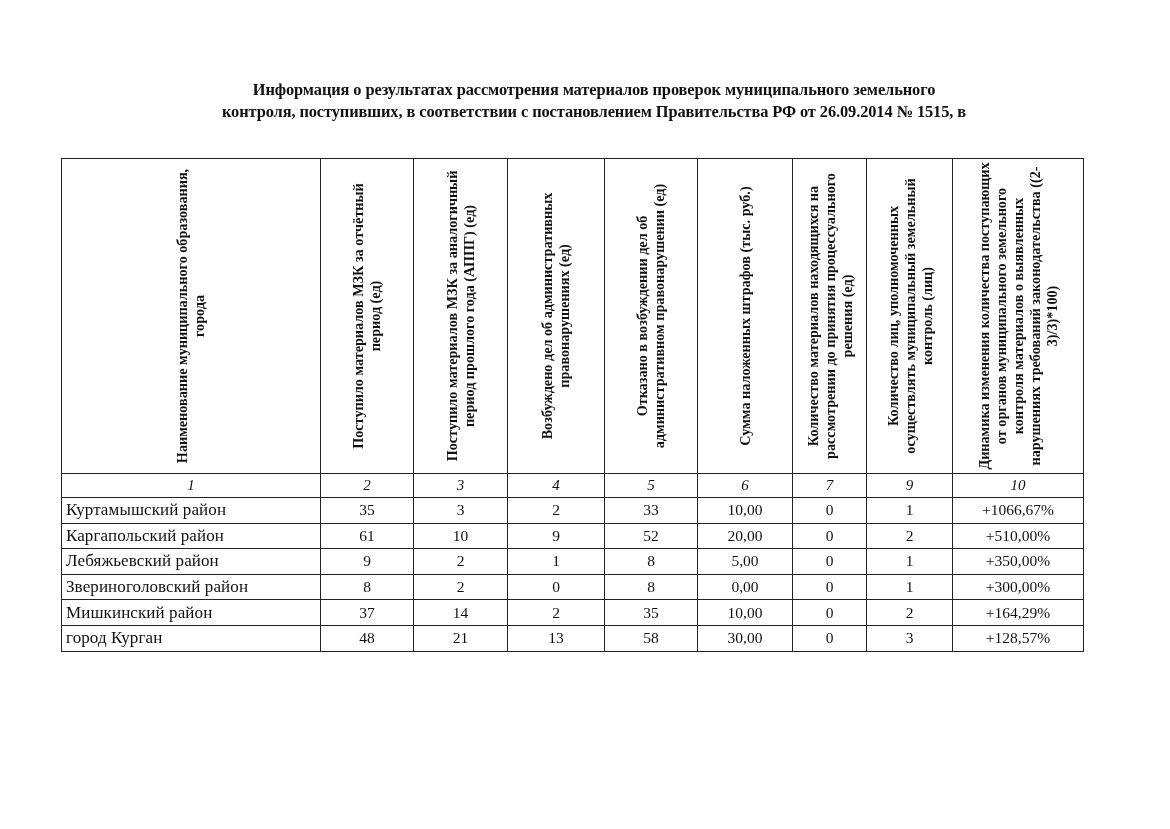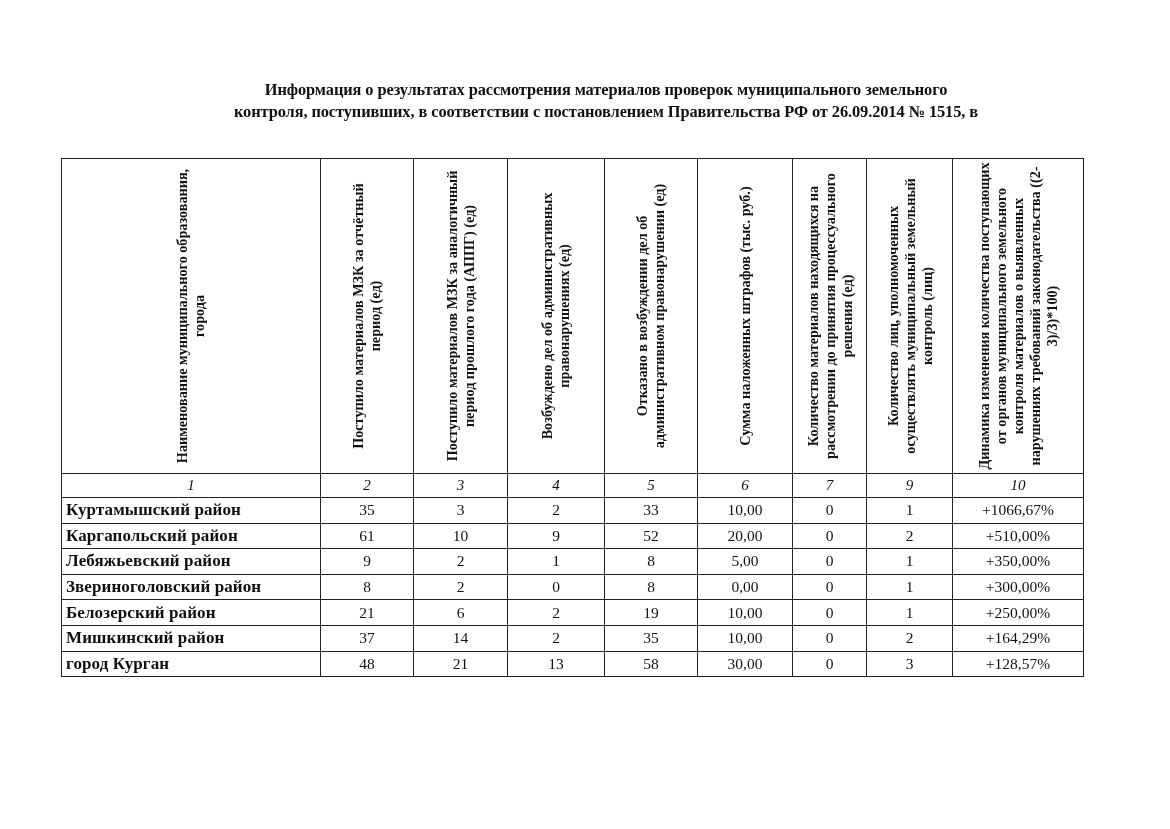--- a/index.html
+++ b/index.html
@@ -10,21 +10,21 @@
     body {
       width: 1170px;
       height: 829px;
       position: relative;
       overflow: hidden;
       font-family: "Liberation Serif", "DejaVu Serif", serif;
       color: #111111;
     }
     .title {
       position: absolute;
-      left: 116px;
+      left: 104px;
       top: 79px;
       width: 980px;
       text-align: center;
       font-weight: bold;
       font-size: 16.4px;
       line-height: 22px;
       letter-spacing: -0.1px;
     }
     .title span { display: block; }
     table.report {
@@ -63,21 +63,21 @@
       font-style: italic;
       font-size: 15px;
     }
     tr.datarow td {
       height: 24.6px;
       font-size: 15.5px;
     }
     tr.datarow td.name {
       text-align: left;
       padding-left: 4px;
-      font-weight: bold;
+      font-weight: normal;
       font-size: 17px;
       letter-spacing: 0.1px;
     }
   </style>
 </head>
 <body>
 
 <div class="title">
   <span>Информация о результатах рассмотрения материалов проверок муниципального земельного</span>
   <span>контроля, поступивших, в соответствии с постановлением Правительства РФ от 26.09.2014 № 1515, в</span>
@@ -176,31 +176,20 @@
       <td>8</td>
       <td>2</td>
       <td>0</td>
       <td>8</td>
       <td>0,00</td>
       <td>0</td>
       <td>1</td>
       <td>+300,00%</td>
     </tr>
     <tr class="datarow">
-      <td class="name">Белозерский район</td>
-      <td>21</td>
-      <td>6</td>
-      <td>2</td>
-      <td>19</td>
-      <td>10,00</td>
-      <td>0</td>
-      <td>1</td>
-      <td>+250,00%</td>
-    </tr>
-    <tr class="datarow">
       <td class="name">Мишкинский район</td>
       <td>37</td>
       <td>14</td>
       <td>2</td>
       <td>35</td>
       <td>10,00</td>
       <td>0</td>
       <td>2</td>
       <td>+164,29%</td>
     </tr>

